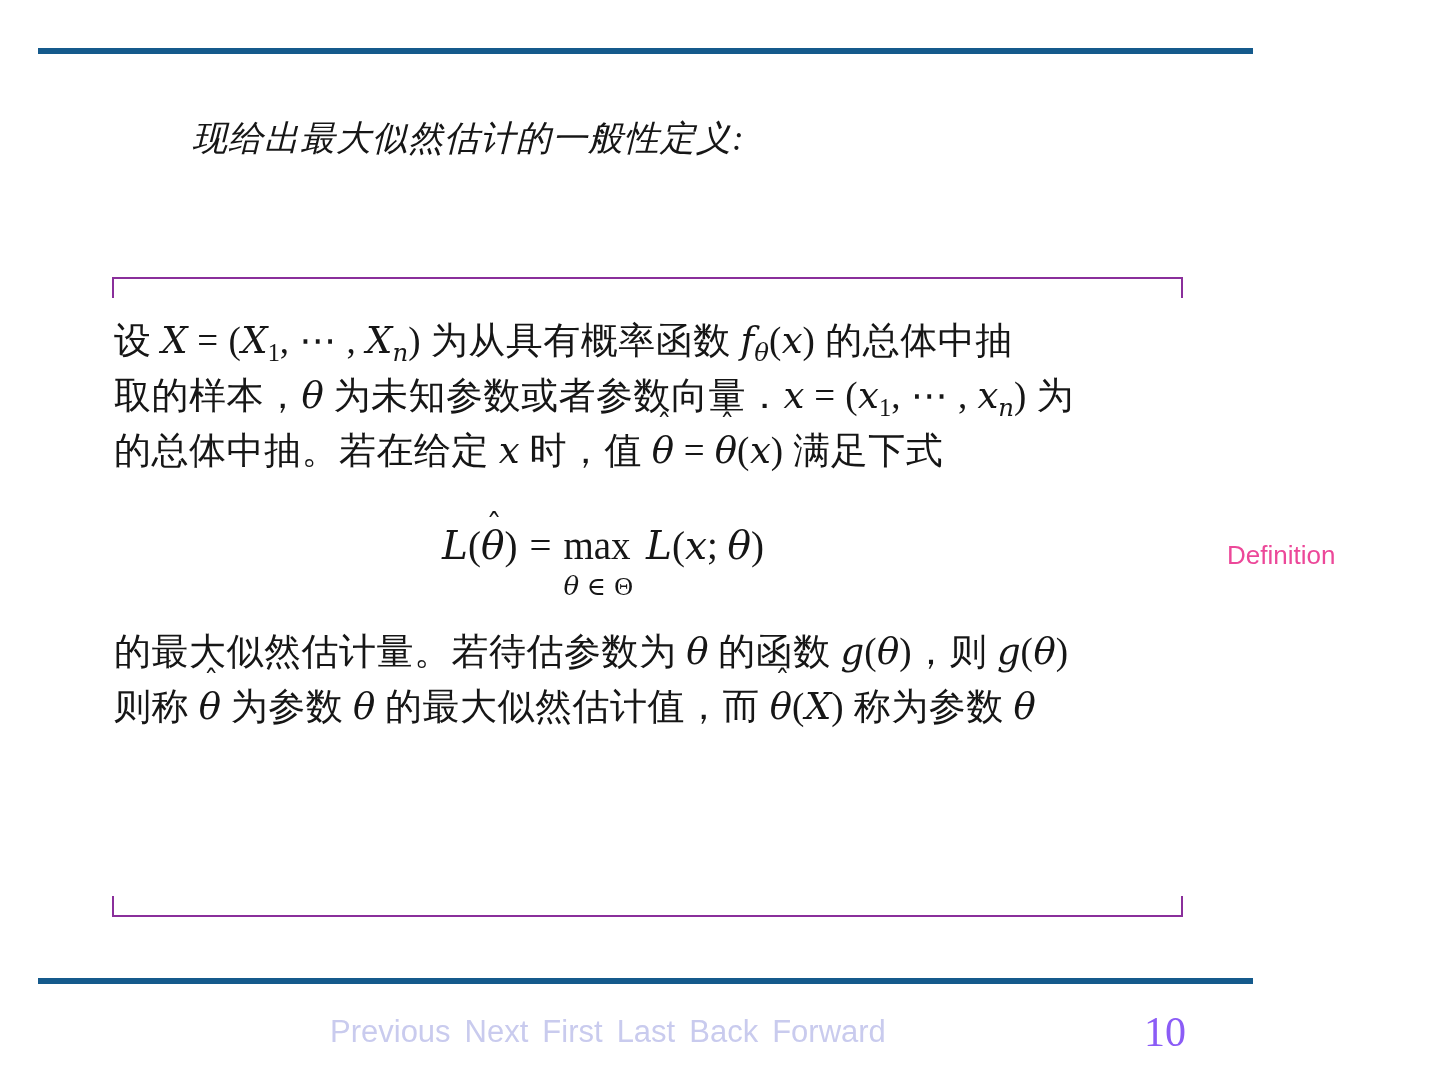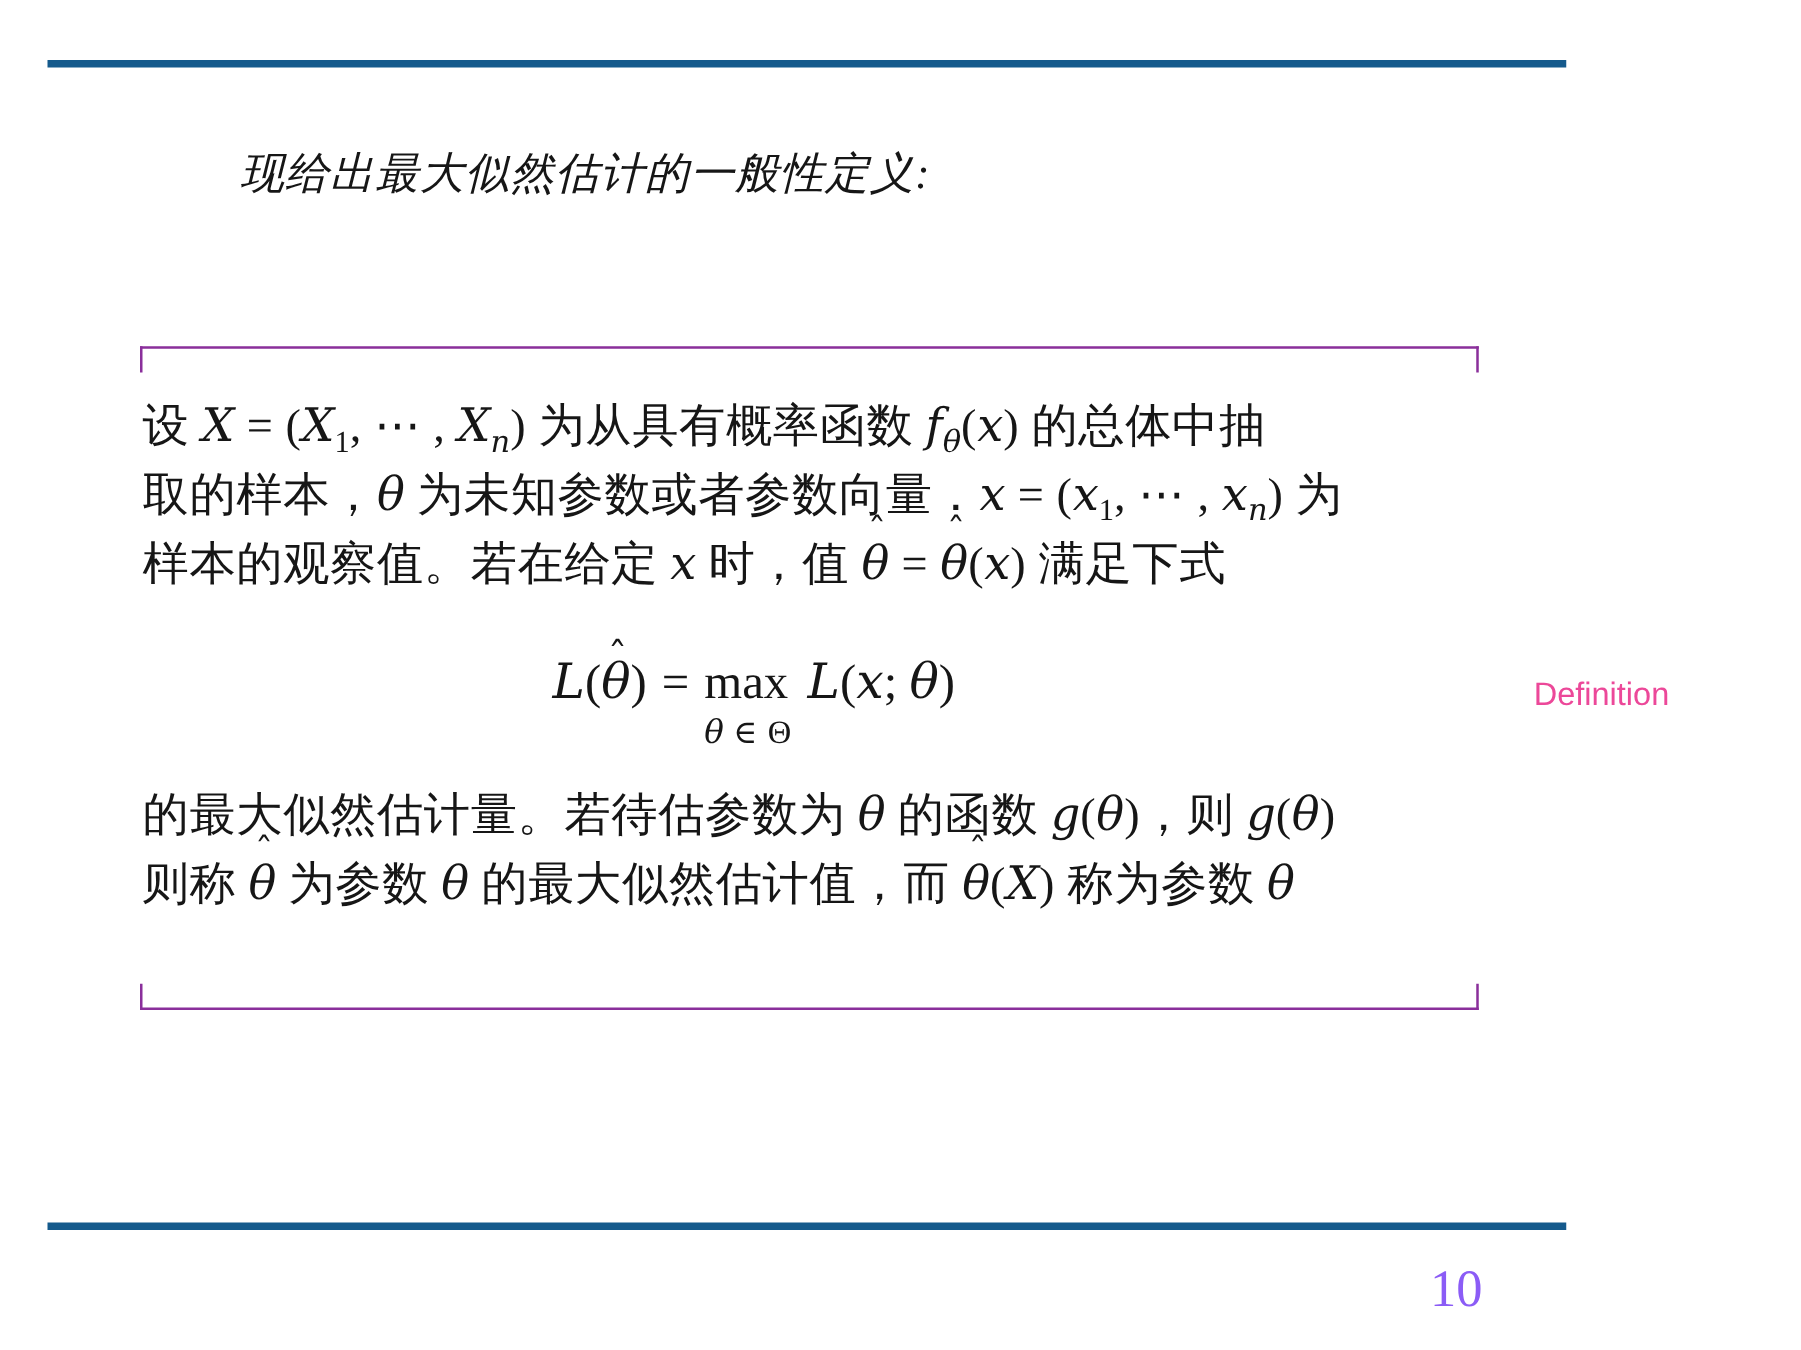--- a/index.html
+++ b/index.html
@@ -9,21 +9,21 @@
   }
   .slide{position:absolute;inset:0;}
   .rule{position:absolute;left:38px;width:1215px;height:6px;background:var(--rule-blue,#155A8C);}
   .rule-top{top:48px;}
   .rule-bottom{top:978px;}
   .heading{
     position:absolute;left:192px;top:118px;font-size:35px;line-height:1.2;
     white-space:nowrap;letter-spacing:1px;font-style:italic;
   }
   
-  .defbox{position:absolute;left:112px;top:277px;width:1071px;height:531px;}
+  .defbox{position:absolute;left:112px;top:277px;width:1071px;height:640px;}
   .edge{position:absolute;background:var(--box-purple,#8A2F9B);}
   .edge-top{left:0;right:0;top:0;height:2px;}
   .edge-bottom{left:0;right:0;bottom:0;height:2px;}
   .tick{position:absolute;width:2px;height:21px;background:var(--box-purple,#8A2F9B);}
   .tick-tl{left:0;top:0;}
   .tick-tr{right:0;top:0;}
   .tick-bl{left:0;bottom:0;}
   .tick-br{right:0;bottom:0;}
   .para{position:absolute;left:2px;white-space:nowrap;}
   .para1{top:36px;}
@@ -72,21 +72,21 @@
     <div class="edge edge-top"></div>
     <div class="edge edge-bottom"></div>
     <div class="tick tick-tl"></div>
     <div class="tick tick-tr"></div>
     <div class="tick tick-bl"></div>
     <div class="tick tick-br"></div>
 
     <div class="para para1">
       <div class="bline"><span>设  </span><span class="mi">X</span><span> = (</span><span class="mi">X</span><sub>1</sub><span>, ⋯ , </span><span class="mi">X</span><sub class="mi">n</sub><span>)  为从具有概率函数  </span><span class="mi">f</span><sub class="mi">θ</sub><span>(</span><span class="mi">x</span><span>)  的总体中抽</span></div>
       <div class="bline"><span>取的样本，</span><span class="mi">θ</span><span> 为未知参数或者参数向量．</span><span class="mi">x</span><span> = (</span><span class="mi">x</span><sub>1</sub><span>, ⋯ , </span><span class="mi">x</span><sub class="mi">n</sub><span>)  为</span></div>
-      <div class="bline"><span>样本的观察值。若在给定  </span><span class="mi">x</span><span>  时，值  </span><span class="mi hat">θ</span><span> = </span><span class="mi hat">θ</span><span>(</span><span class="mi">x</span><span>)  满足下式</span></div>
+      <div class="bline"><span>的总体中抽。若在给定  </span><span class="mi">x</span><span>  时，值  </span><span class="mi hat">θ</span><span> = </span><span class="mi hat">θ</span><span>(</span><span class="mi">x</span><span>)  满足下式</span></div>
     </div>
 
     <div class="formula">
       <span class="f-part"><span class="mi">L</span><span>(</span><span class="mi hat">θ</span><span>)</span></span>
       <span class="f-eq">=</span>
       <span class="f-max">
         <span class="f-op">max</span>
         <span class="f-lim"><span class="mi">θ</span><span> ∈ </span><span>Θ</span></span>
       </span>
       <span class="f-part"><span class="mi">L</span><span>(</span><span class="mi">x</span><span>; </span><span class="mi">θ</span><span>)</span></span>
@@ -95,16 +95,24 @@
     <div class="para para2">
       <div class="bline"><span>的最大似然估计量。若待估参数为  </span><span class="mi">θ</span><span>  的函数  </span><span class="mi">g</span><span>(</span><span class="mi">θ</span><span>)，则  </span><span class="mi">g</span><span>(</span><span class="mi">θ</span><span>)</span></div>
       <div class="bline"><span>则称  </span><span class="mi hat">θ</span><span>  为参数  </span><span class="mi">θ</span><span>  的最大似然估计值，而  </span><span class="mi hat">θ</span><span>(</span><span class="mi">X</span><span>)  称为参数  </span><span class="mi">θ</span></div>
     </div>
   </div>
 
   <div class="side-label">Definition</div>
 
   <div class="rule rule-bottom"></div>
 
+  <div class="footer-nav">
+      <span class="nav-link">Previous</span>
+      <span class="nav-link">Next</span>
+      <span class="nav-link">First</span>
+      <span class="nav-link">Last</span>
+      <span class="nav-link">Back</span>
+      <span class="nav-link">Forward</span>
+    </div>
 
   <div class="page-number">10</div>
 
 </div>
 
 </body></html>

